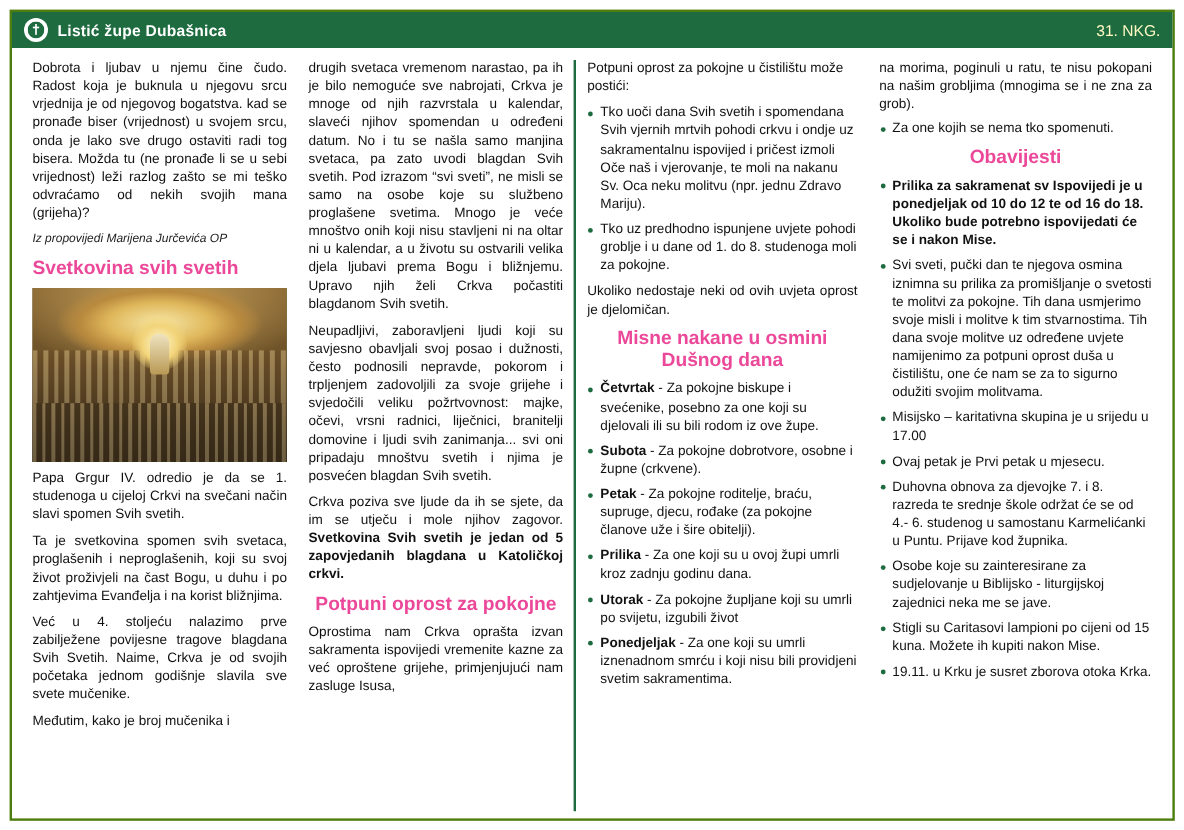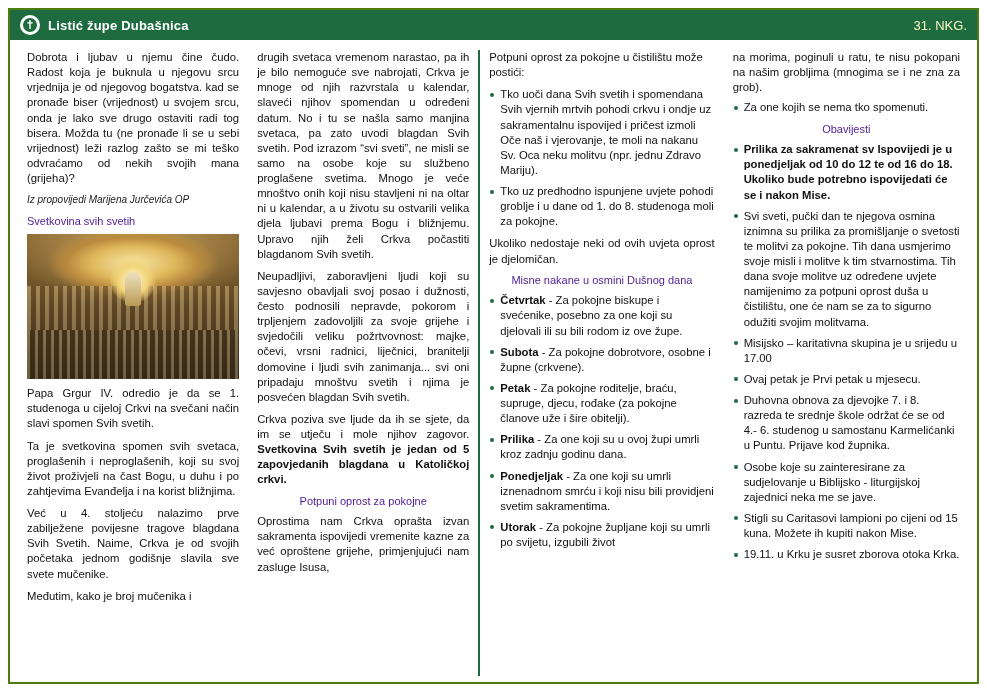--- a/index.html
+++ b/index.html
@@ -86,23 +86,23 @@
     text-align: left;
   }
   p.justify { text-align: justify; }
   .source {
     font-size: 10px;
     font-style: italic;
     margin: 2px 0 8px 0;
     color: #222222;
   }
   h2.section {
-    color: #4c1d95;
-    font-size: 11px;
-    font-weight: normal;
+    color: #ec4899;
+    font-size: 16px;
+    font-weight: bold;
     margin: 6px 0 7px 0;
     line-height: 1.15;
   }
   h2.center { text-align: center; }
   .bold { font-weight: bold; }
   
   .artwork {
     width: 100%;
     height: 145px;
     margin: 0 0 7px 0;
@@ -233,22 +233,22 @@
         </ul>
         <p class="justify">Ukoliko nedostaje neki od ovih uvjeta oprost je djelomičan.</p>
 
         <h2 class="section center">Misne nakane u osmini Dušnog dana</h2>
 
         <ul class="bullets">
           <li><span class="lead">Četvrtak</span><span> - Za pokojne biskupe i svećenike, posebno za one koji su djelovali ili su bili rodom iz ove župe.</span></li>
           <li><span class="lead">Subota</span><span> - Za pokojne dobrotvore, osobne i župne (crkvene).</span></li>
           <li><span class="lead">Petak</span><span> - Za pokojne roditelje, braću, supruge, djecu, rođake (za pokojne članove uže i šire obitelji).</span></li>
           <li><span class="lead">Prilika</span><span> - Za one koji su u ovoj župi umrli kroz zadnju godinu dana.</span></li>
+          <li><span class="lead">Utorak</span><span> - Za pokojne župljane koji su umrli po svijetu, izgubili život</span></li>
           <li><span class="lead">Ponedjeljak</span><span> - Za one koji su umrli iznenadnom smrću i koji nisu bili providjeni svetim sakramentima.</span></li>
-          <li><span class="lead">Utorak</span><span> - Za pokojne župljane koji su umrli po svijetu, izgubili život</span></li>
         </ul>
       </div>
 
       <div class="col col-4">
         <p class="justify tight">na morima, poginuli u ratu, te nisu pokopani na našim grobljima (mnogima se i ne zna za grob).</p>
         <ul class="bullets">
           <li>Za one kojih se nema tko spomenuti.</li>
         </ul>
 
         <h2 class="section center">Obavijesti</h2>

